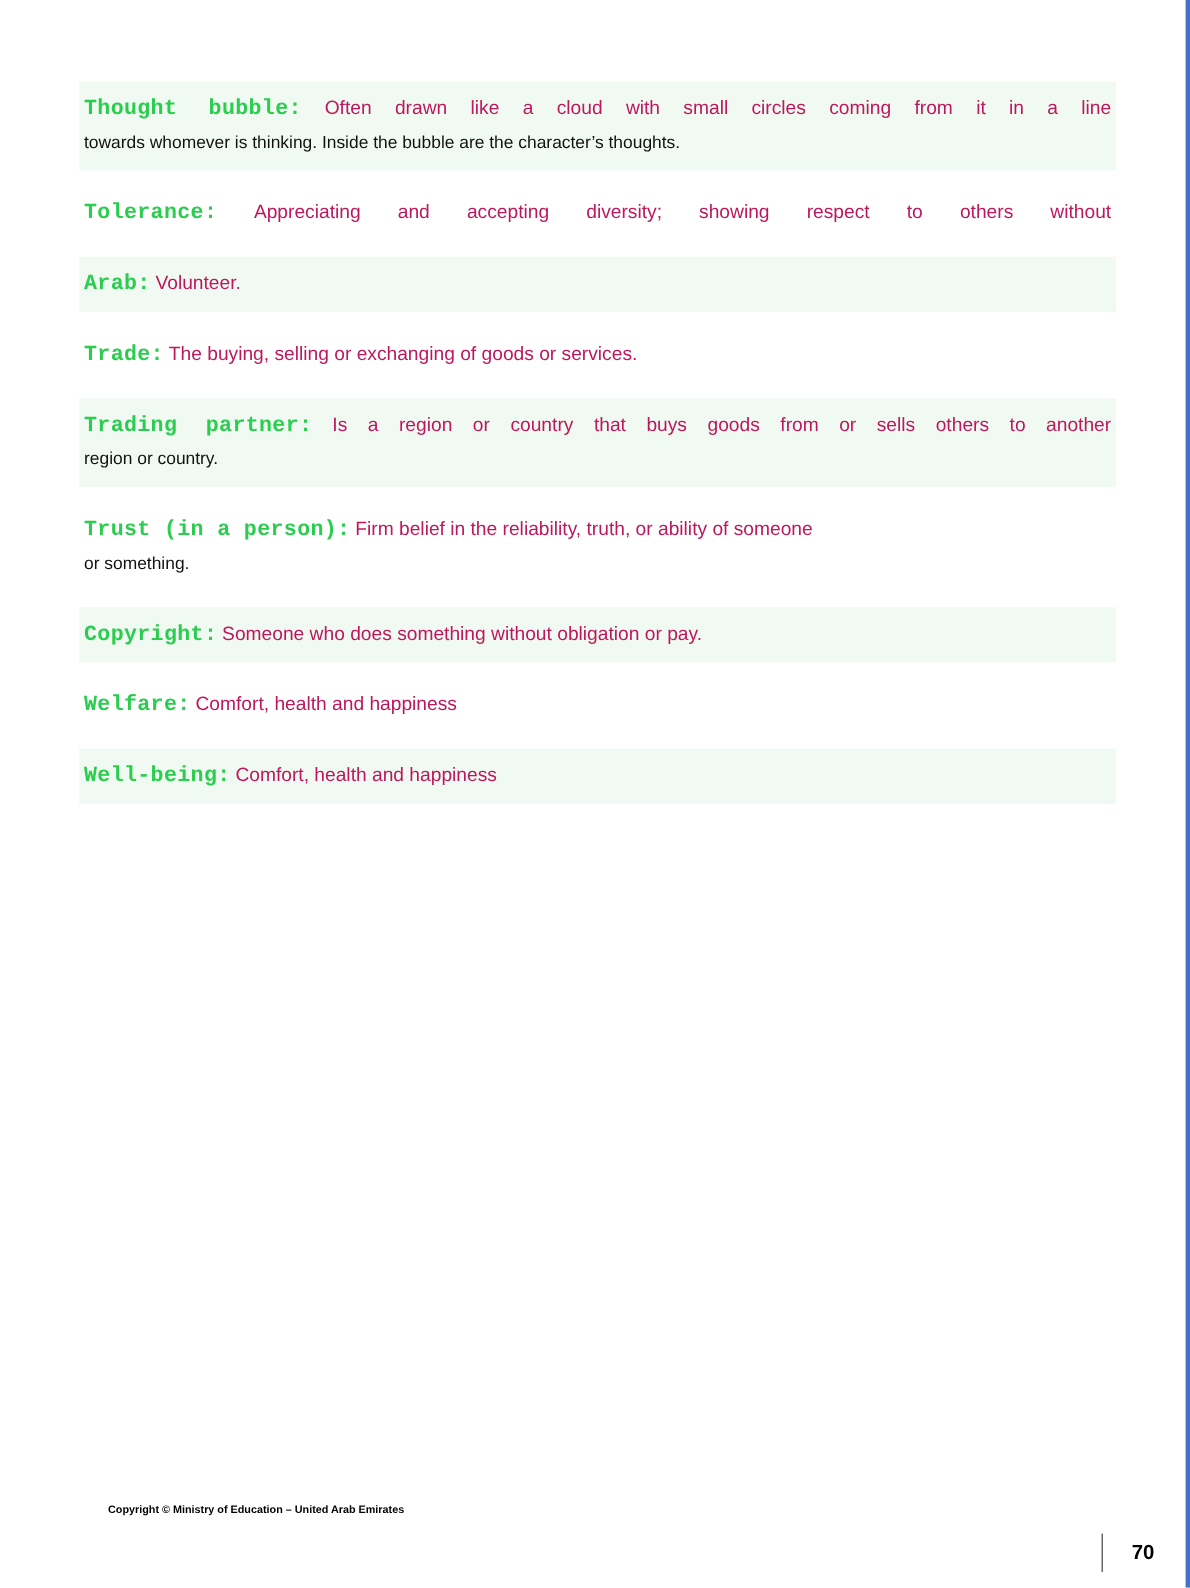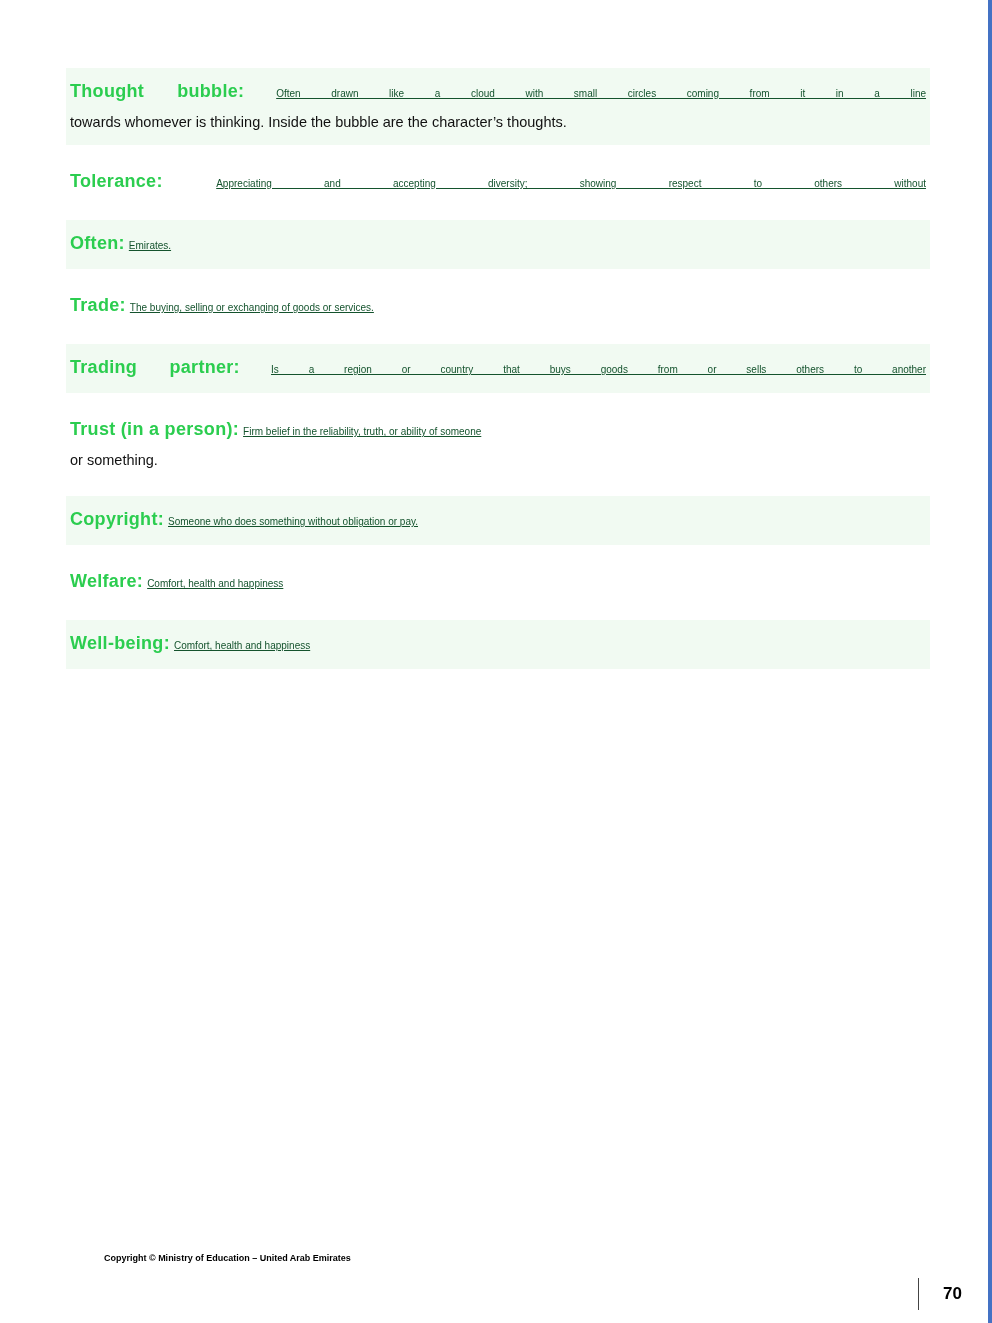--- a/index.html
+++ b/index.html
@@ -38,30 +38,31 @@
     font-size: 14.5px;
   }
   .entry:nth-child(odd) {
     background: var(--highlight-bg);
   }
   .term {
     color: var(--term-green);
     font-weight: bold;
     font-size: 18px;
     letter-spacing: 0.3px;
+    font-family: Liberation Mono, monospace;
   }
-  .def { font-size: 10px; color: #14532d; text-decoration: underline; }
+  .def { font-size: 16px; color: #be185d; }
   .line { display: block; font-size: 14.5px; color: #111; }
   .line1.stretch {
     text-align: justify;
     text-align-last: justify;
   }
   .footer-copyright {
     position: absolute;
-    left: 104px;
+    left: 90px;
     top: 1253px;
     font-size: 9px;
     font-weight: bold;
     color: #000;
   }
   .page-number-group {
     position: absolute;
     right: 30px;
     top: 1278px;
     display: flex;
@@ -95,34 +96,35 @@
   </div>
 
   <div class="entry">
     <span class="line line1 stretch">
       <span class="term">Tolerance:</span>
       <span class="def">Appreciating and accepting diversity; showing respect to others without</span>
     </span>
   </div>
 
   <div class="entry">
-    <span class="term">Often:</span>
-    <span class="def">Emirates.</span>
+    <span class="term">Arab:</span>
+    <span class="def">Volunteer.</span>
   </div>
 
   <div class="entry">
     <span class="term">Trade:</span>
     <span class="def">The buying, selling or exchanging of goods or services.</span>
   </div>
 
   <div class="entry">
     <span class="line line1 stretch">
       <span class="term">Trading partner:</span>
       <span class="def">Is a region or country that buys goods from or sells others to another</span>
     </span>
+    <span class="line">region or country.</span>
   </div>
 
 
   <div class="entry">
     <span class="line line1">
       <span class="term">Trust (in a person):</span>
       <span class="def">Firm belief in the reliability, truth, or ability of someone</span>
     </span>
     <span class="line">or something.</span>
   </div>

